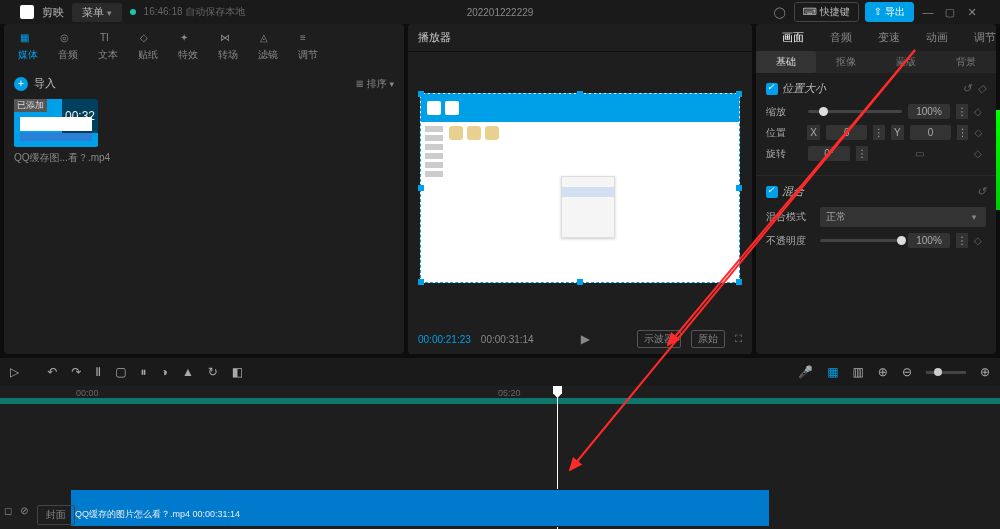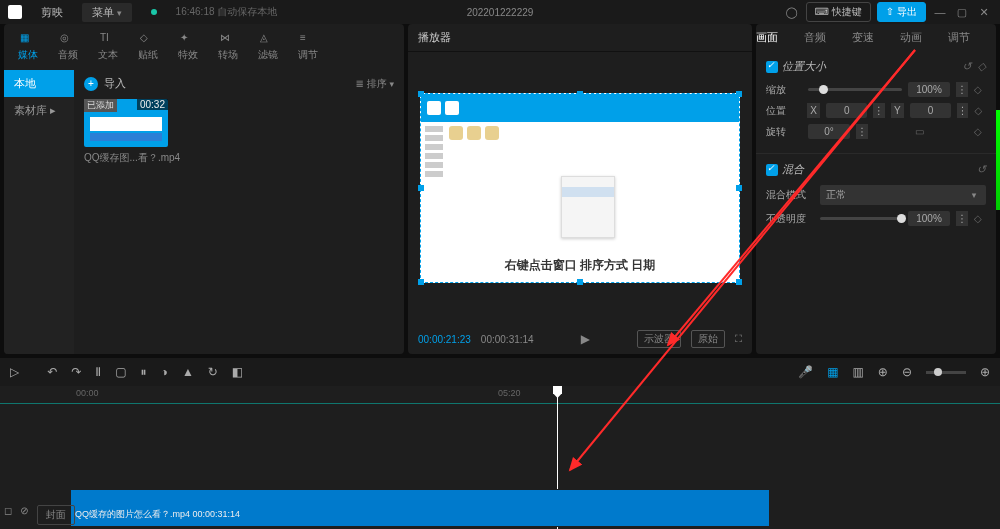--- a/index.html
+++ b/index.html
@@ -1,17 +1,17 @@
 <!DOCTYPE html>
 <html><head>
 <meta charset="utf-8">
 <style>
 * { margin:0; padding:0; box-sizing:border-box; font-family:"Microsoft YaHei",Arial,sans-serif; }
 body { background:#0d0d0d; color:#bbb; font-size:11px; width:1000px; height:529px; overflow:hidden; position:relative; }
-.titlebar { height:24px; background:#1a1a1a; display:flex; align-items:center; padding:0 8px; gap:19px;justify-content:space-between; }
+.titlebar { height:24px; background:#1a1a1a; display:flex; align-items:center; padding:0 20px; gap:8px;justify-content:space-between; }
 .titlebar .logo { width:14px; height:14px; background:#fff; display:inline-block; border-radius:2px; position:relative; }
 .titlebar .menu-btn { background:#2a2a2a; padding:2px 10px; border-radius:2px; cursor:pointer; }
 .titlebar .dot { width:6px; height:6px; background:#1ac7a8; border-radius:50%; display:inline-block; }
 .titlebar .autosave { color:#666; font-size:10px; }
 .titlebar .center-title { position:absolute; left:50%; transform:translateX(-50%); color:#888; font-size:10px; }
 .titlebar .right { margin-left:auto; display:flex; gap:6px; align-items:center; }
 .titlebar .right .btn { padding:2px 8px; border:1px solid #444; border-radius:3px; cursor:pointer; font-size:10px; }
 .titlebar .right .btn.export { background:#00a0e9; border-color:#00a0e9; color:#fff; }
 .titlebar .right .win-btn { width:16px; text-align:center; cursor:pointer; color:#888; }
 
@@ -26,21 +26,21 @@
 .media-left { width:70px; background:#222; }
 .media-left .item { padding:6px 10px; font-size:11px; color:#999; cursor:pointer; }
 .media-left .item.active { background:#00a0e9; color:#fff; }
 .media-main { flex:1; padding:6px 10px; }
 .media-main .toolbar { display:flex; align-items:center; margin-bottom:8px; }
 .media-main .import-dot { width:14px; height:14px; background:#00a0e9; border-radius:50%; display:inline-block; margin-right:6px; text-align:center; line-height:14px; color:#fff; font-size:10px;}
 .media-main .sort { margin-left:auto; color:#888; font-size:10px; }
 .thumb { width:100px; }
 .thumb .img { width:84px; height:48px; background:#00a0e9; border-radius:2px; position:relative; }
 .thumb .img .badge { position:absolute; top:0; left:0; background:#555; color:#ddd; font-size:9px; padding:0 3px; }
-.thumb .img .dur { position:absolute; top:0; right:0; background:rgba(0,0,0,.6); color:#eee; font-size:10px; padding:0 3px; }
+.thumb .img .dur { position:absolute; top:0; right:0; background:rgba(0,0,0,.6); color:#eee; font-size:12px; padding:10px 3px; }
 .thumb .fill { position:absolute; top:18px; left:6px; right:6px; height:14px; background:#fff; }
 .thumb .bar { position:absolute; top:34px; left:6px; right:6px; height:8px; background:#2a7fd6; }
 .thumb .name { font-size:10px; color:#888; margin-top:4px; white-space:nowrap; overflow:hidden; text-overflow:ellipsis; }
 
 .player-panel { flex:1; }
 .player-panel .hdr { padding:6px 10px; color:#ccc; border-bottom:1px solid #111; }
 .player-panel .viewport { flex:1; display:flex; align-items:center; justify-content:center; position:relative; }
 .frame { width:320px; height:190px; background:#fff; border:1px dashed #00a0e9; position:relative; }
 .frame .h { position:absolute; width:6px; height:6px; background:#00a0e9; }
 .frame .h.tl{top:-3px;left:-3px}.frame .h.tr{top:-3px;right:-3px}.frame .h.bl{bottom:-3px;left:-3px}.frame .h.br{bottom:-3px;right:-3px}
@@ -59,21 +59,21 @@
 .frame .caption { position:absolute; bottom:8px; width:100%; text-align:center; color:#333; font-size:12px; font-weight:bold; text-shadow:0 0 2px #fff; }
 .watermark { position:absolute; color:rgba(255,255,255,.2); font-size:30px; font-weight:bold; pointer-events:none; text-align:center; }
 .player-ctrl { display:flex; align-items:center; padding:6px 10px; gap:10px; color:#888; font-size:10px; }
 .player-ctrl .tc1 { color:#00a0e9; }
 .player-ctrl .play { cursor:pointer; font-size:12px; }
 .player-ctrl .spacer { flex:1; }
 .player-ctrl .pbtn { border:1px solid #555; padding:1px 6px; border-radius:2px; cursor:pointer; }
 
 .inspector { width:240px; position:relative; }
 .insp-tabs { display:flex; }
-.insp-tabs .t { flex:1; text-align:left; padding:6px 0; cursor:pointer; color:#888; font-size:11px; }
+.insp-tabs .t { flex:1; text-align:right; padding:6px 0; cursor:pointer; color:#888; font-size:11px; }
 .insp-tabs .t.active { color:#fff; }
 .insp-sub { display:flex; background:#262626; }
 .insp-sub .s { flex:1; text-align:center; padding:4px 0; cursor:pointer; font-size:10px; color:#777; }
 .insp-sub .s.active { background:#333; color:#ddd; border-radius:2px; }
 .section { padding:8px 10px; }
 .sec-hdr { display:flex; align-items:center; margin-bottom:8px;font-style:italic; }
 .sec-hdr .chk { width:12px; height:12px; background:#00a0e9; margin-right:4px; border-radius:2px; position:relative; }
 .sec-hdr .chk:after { content:"✓"; color:#fff; font-size:9px; position:absolute; top:-1px; left:1px; }
 .sec-hdr .icons { margin-left:auto; display:flex; gap:6px; color:#666; }
 .field { display:flex; align-items:center; margin-bottom:6px; gap:6px; font-size:10px; color:#aaa; }
@@ -89,21 +89,21 @@
 
 .timeline-tools { height:28px; background:#1a1a1a; display:flex; align-items:center; padding:0 10px; gap:14px; margin-top:4px; }
 .timeline-tools .tool { color:#aaa; cursor:pointer; font-size:12px; }
 .timeline-tools .tool.audio { color:#00a0e9; }
 .timeline-tools .spacer { flex:1; }
 .timeline-tools .zoom { width:40px; height:3px; background:#444; position:relative; }
 .timeline-tools .zoom .k { position:absolute; left:20%; top:-3px; width:8px; height:8px; background:#ccc; border-radius:50%; }
 .chevron { font-size:9px; color:#888; }
 
 .timeline { background:#1e1e1e; height:143px; position:relative; }
-.timeline .ruler { height:18px; border-bottom:1px solid #0f766e; position:relative; }
+.timeline .ruler { height:18px; border-bottom:6px solid #0f766e; position:relative; }
 .timeline .ruler .mark { position:absolute; top:2px; color:#666; font-size:9px; }
 .timeline .playhead { position:absolute; top:0; bottom:0; width:1px; background:#fff; }
 .timeline .playhead:before { content:""; position:absolute; top:0; left:-4px; width:9px; height:12px; background:#fff; clip-path:polygon(0 0,100% 0,100% 60%,50% 100%,0 60%); }
 .timeline .tracks { position:absolute; left:70px; right:8px; top:18px; bottom:0; }
 .timeline .clip { position:absolute; bottom:2px; height:38px; background:#0a8fd8; border:1px solid #1e1e1e; overflow:hidden; }
 .timeline .clip .title { background:#007acc; color:#eee; font-size:9px; padding:18px 4px; white-space:nowrap; }
 .timeline .clip .tiles { display:flex; height:26px; }
 .timeline .clip .tiles div { flex:1; background:#2a9fd6; border-right:1px solid #1b7fb0; position:relative; }
 .timeline .clip .tiles div:after { content:""; position:absolute; inset:3px; background:#fff; opacity:.9; }
 .timeline .left-ctrl { position:absolute; bottom:4px; left:4px; display:flex; gap:8px; color:#888; font-size:10px; }
@@ -163,24 +163,20 @@
       <div class="tab">
           <span class="ico">◬</span>
           <span>滤镜</span>
         </div>
       <div class="tab">
           <span class="ico">≡</span>
           <span>调节</span>
         </div>
     </div>
     <div class="media-body">
-      <div class="media-left">
-        <div class="item active">本地</div>
-        <div class="item"><span>素材库</span> ▸</div>
-      </div>
       <div class="media-main">
         <div class="toolbar">
           <span class="import-dot">+</span>
           <span>导入</span>
           <span class="sort">≣ <span>排序</span> <span class="chevron">▾</span></span>
         </div>
         <div class="thumb">
           <div class="img">
             <span class="badge">已添加</span>
             <span class="dur">00:32</span>
@@ -224,21 +220,20 @@
               <div></div>
             </div>
           <div class="menu">
               <div></div>
               <div class="hl"></div>
               <div></div>
               <div></div>
               <div></div>
               <div></div>
             </div>
-          <div class="caption">右键点击窗口 排序方式 日期</div>
         </div>
       </div>
     </div>
     <div class="player-ctrl">
       <span class="tc1">00:00:21:23</span>
       <span>00:00:31:14</span>
       <div class="spacer"></div>
       <span class="play">▶</span>
       <div class="spacer"></div>
       <span class="pbtn">示波器</span>
@@ -247,20 +242,26 @@
     </div>
   </div>
 
   <div class="panel inspector">
     <div class="insp-tabs">
       <div class="t active">画面</div>
       <div class="t">音频</div>
       <div class="t">变速</div>
       <div class="t">动画</div>
       <div class="t">调节</div>
+    </div>
+    <div class="insp-sub">
+      <div class="s active">基础</div>
+      <div class="s">抠像</div>
+      <div class="s">蒙版</div>
+      <div class="s">背景</div>
     </div>
     <div class="section">
       <div class="sec-hdr">
         <span class="chk"></span>
         <span>位置大小</span>
         <div class="icons">
             <span>↺</span>
             <span>◇</span>
           </div>
       </div>

